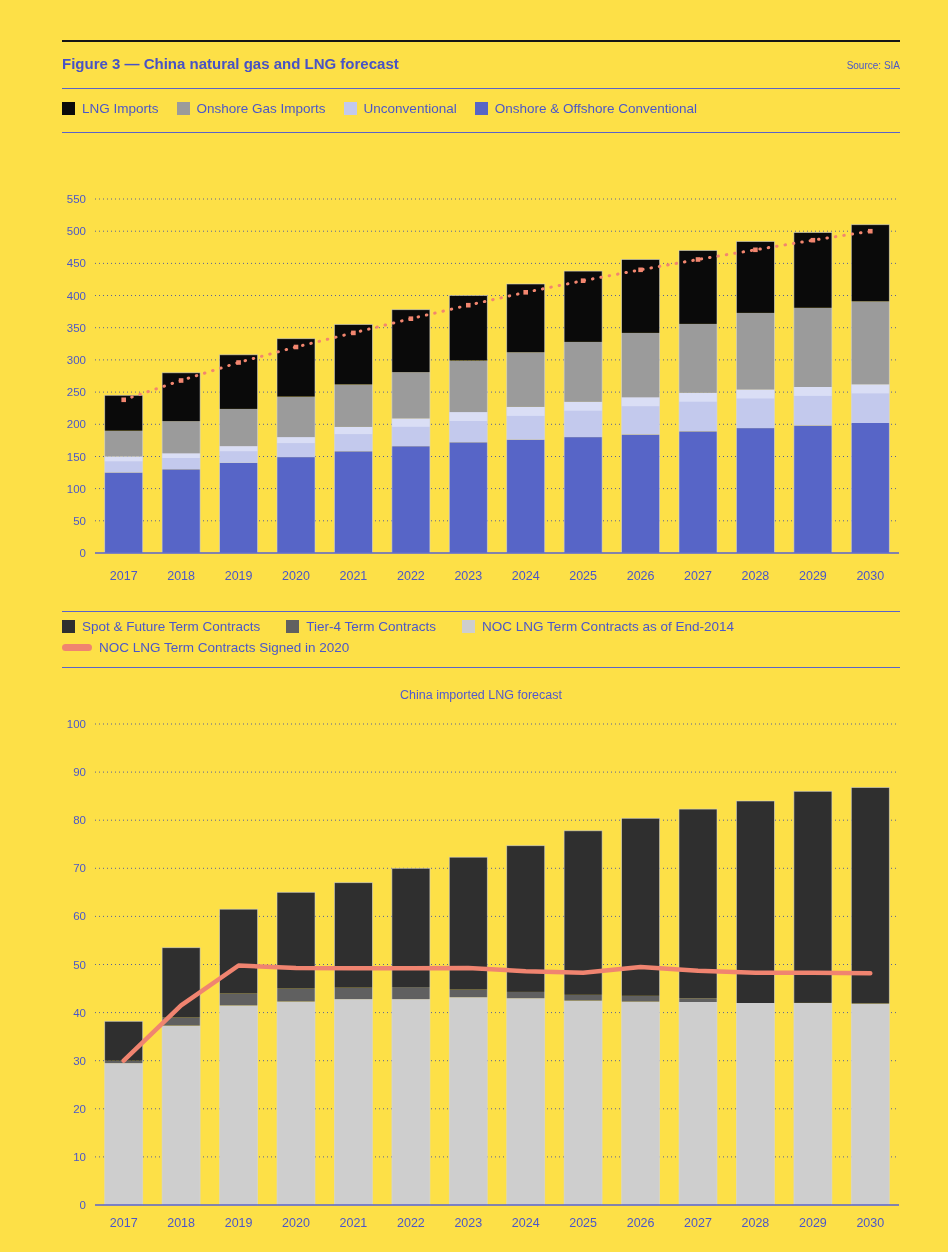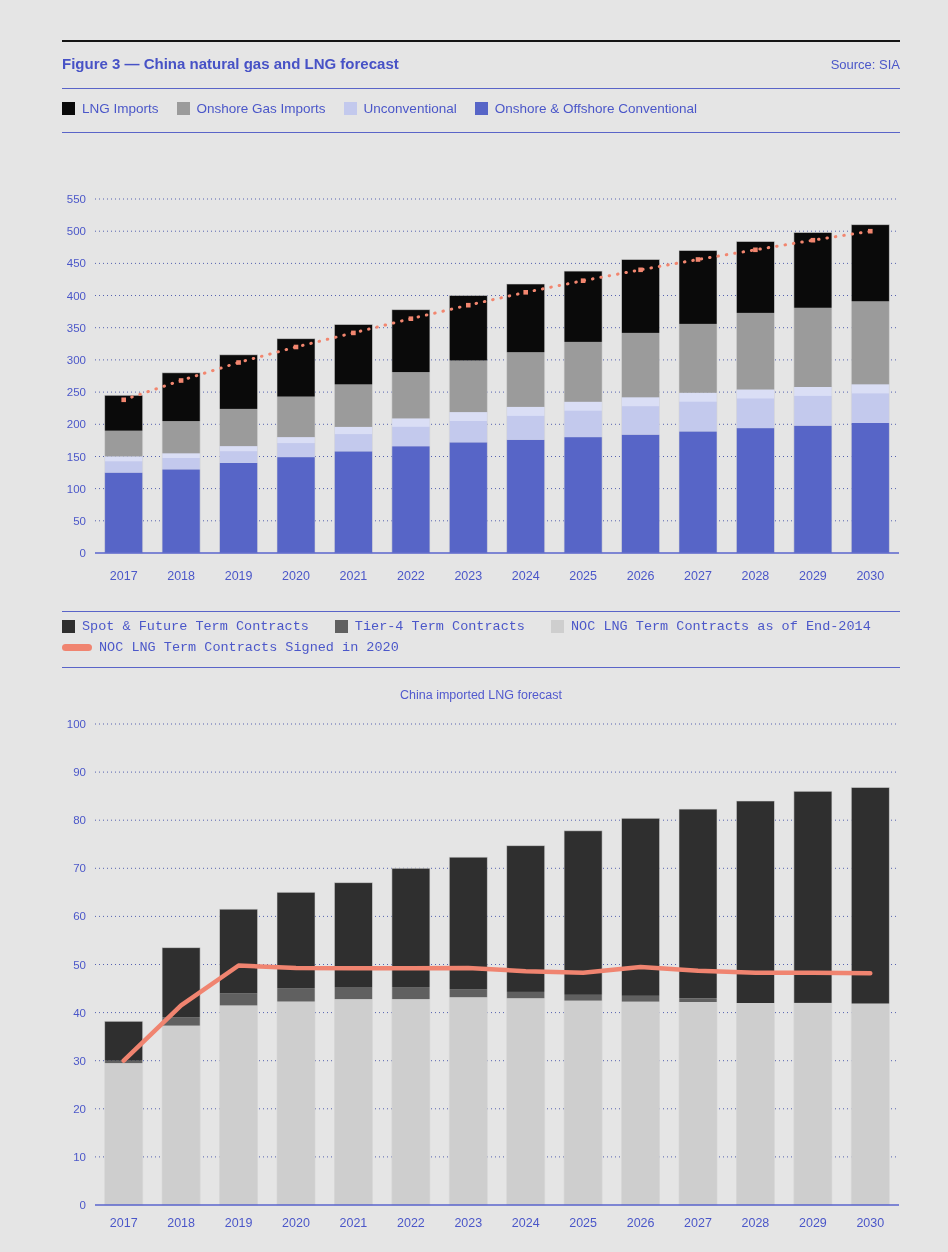--- a/index.html
+++ b/index.html
@@ -1,29 +1,29 @@
 <!DOCTYPE html>
 <html><head>
 <meta charset="utf-8">
 <style>
   html,body{margin:0;padding:0;background:#ffffff;}
-  .page{position:relative;width:948px;height:1252px;background:#e5e5e5;
+  .page{position:relative;width:948px;height:1252px;background:#fde047;
         font-family:"Liberation Sans",sans-serif;overflow:hidden;}
   .rule{position:absolute;left:62px;width:838px;height:0;border-top:1px solid #5a64c8;}
   .rule-black{border-top:2px solid #151515;}
   #rule-top{top:40px;} #rule-a{top:88px;} #rule-b{top:132px;}
   #rule-c{top:611px;} #rule-d{top:667px;}
   .fig-header{position:absolute;top:55px;left:62px;width:838px;display:flex;
               justify-content:space-between;align-items:baseline;}
   .fig-title{font-size:15px;font-weight:bold;color:#4752c6;}
-  .fig-source{font-size:13px;color:#4b57c9;}
+  .fig-source{font-size:10px;color:#4b57c9;}
   .legend{position:absolute;left:62px;display:flex;gap:18px;align-items:center;flex-wrap:nowrap;}
   #legend1{top:101px;}
   #legend2{top:619px;flex-direction:column;align-items:flex-start;gap:6px;}
-  .lg-row{display:flex;gap:26px;align-items:center;font-family:Liberation Mono, monospace;}
+  .lg-row{display:flex;gap:26px;align-items:center;}
   .lg-item{display:flex;align-items:center;gap:7px;}
   .lg-swatch{width:13px;height:13px;display:inline-block;flex:none;}
   .lg-line{width:30px;height:7px;border-radius:4px;display:inline-block;flex:none;}
   .lg-label{font-size:13.5px;color:#4b57c9;white-space:nowrap;}
   .chart-title{position:absolute;left:0;width:948px;text-align:center;
                font-size:12.5px;color:#5159ce;}
   #chart1-title{top:152px;} #chart2-title{top:688px;padding-left:7px;}
   svg{position:absolute;left:0;display:block;}
   #chart1{top:140px;} #chart2{top:700px;}
   .grid{stroke:#3c4ba6;stroke-width:1;stroke-dasharray:1 3;opacity:.85;}

